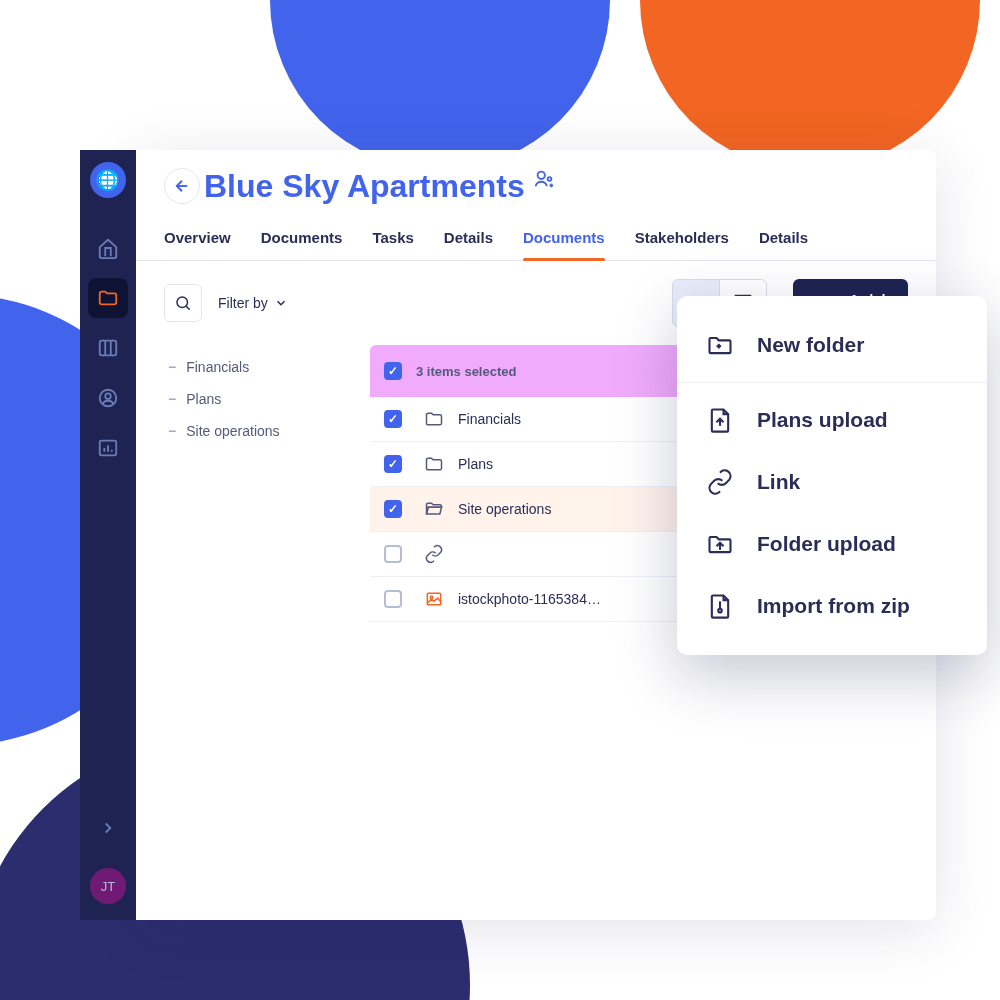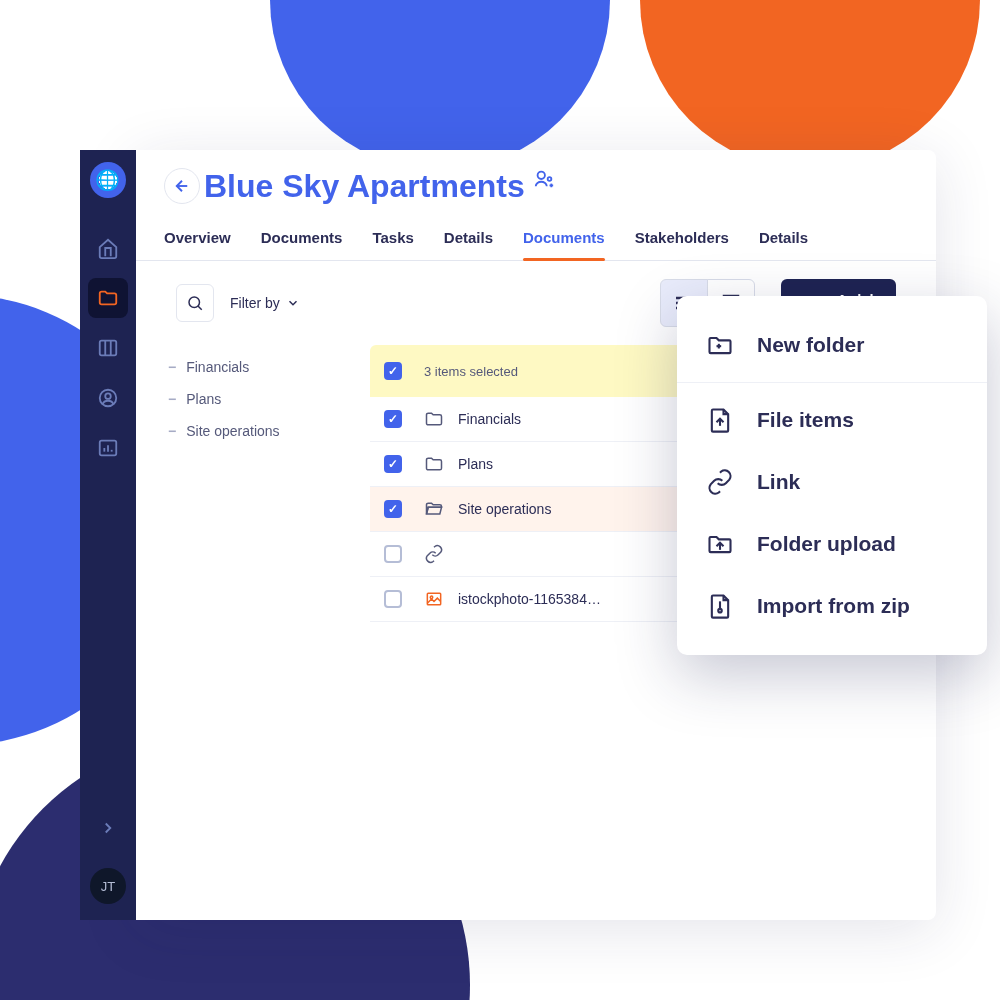--- a/index.html
+++ b/index.html
@@ -13,55 +13,55 @@
 .shape-purple-bottom { width: 500px; height: 500px; background: #2C2D6F; border-radius: 50%; top: 735px; left: -30px; }
 
 
 .sidebar { position: absolute; top: 150px; left: 80px; width: 56px; height: 770px; background: #1E2352; border-radius: 0; z-index: 5; display: flex; flex-direction: column; align-items: center; padding-top: 12px; }
 .sidebar-logo { width: 36px; height: 36px; border-radius: 50%; background: radial-gradient(circle, #fff 35%, #4263EB 36%); margin-bottom: 30px; position: relative; display:flex; align-items:center; justify-content:center; font-size:20px;}
 .sidebar-item { width: 40px; height: 40px; display: flex; align-items: center; justify-content: center; margin-bottom: 10px; border-radius: 8px; cursor: pointer; color: #6B7CB8; }
 .sidebar-item.active { background: #0F1333; color: #F26522; }
 .sidebar-item svg { width: 22px; height: 22px; }
 .sidebar-spacer { flex: 1; }
 .sidebar-expand { color: #6B7CB8; width: 40px; height: 40px; display:flex; align-items:center; justify-content:center; cursor:pointer; margin-bottom: 20px;}
-.sidebar-avatar { width: 36px; height: 36px; border-radius: 50%; background: #0f172a; color: #B5BDD6; display: flex; align-items: center; justify-content: center; font-size: 13px; font-weight: 500; margin-bottom: 16px; }
+.sidebar-avatar { width: 36px; height: 36px; border-radius: 50%; background: #701a75; color: #B5BDD6; display: flex; align-items: center; justify-content: center; font-size: 13px; font-weight: 500; margin-bottom: 16px; }
 
 
 .main-panel { position: absolute; top: 150px; left: 136px; width: 800px; height: 770px; background: #fff; z-index: 4; box-shadow: 0 10px 60px rgba(30,35,82,0.12); border-radius: 0 8px 8px 0; }
 .header { padding: 18px 28px 0 28px; }
 .header-row { display: flex; align-items: flex-start; gap: 4px; }
 .back-btn { width: 36px; height: 36px; border: 1px solid #E3E6EF; border-radius: 50%; display: flex; align-items: center; justify-content: center; color: #4263EB; cursor: pointer; }
 .page-title { font-size: 32px; font-weight: 700; color: #4263EB; }
 .share-icon-btn { color: #4263EB; cursor: pointer; display:flex; margin-left: 4px;}
 
 .tabs { display: flex; gap: 30px; margin-top: 24px; border-bottom: 1px solid #E3E6EF; padding: 0 28px; }
 .tab { padding: 0 0 14px 0; color: #2C2D56; font-size: 15px; font-weight: 600; cursor: pointer; position: relative; }
 .tab.active { color: #4263EB; }
 .tab.active::after { content: ''; position: absolute; bottom: -1px; left: 0; right: 0; height: 3px; background: #F26522; border-radius: 2px; }
 
-.toolbar { display: flex; align-items: center; padding: 18px 40px; gap: 12px; }
+.toolbar { display: flex; align-items: center; padding: 18px 28px; gap: 12px; }
 .search-btn { width: 38px; height: 38px; border: 1px solid #E3E6EF; border-radius: 6px; display: flex; align-items: center; justify-content: center; color: #2C2D56; cursor: pointer; }
 .filter-btn { display: flex; align-items: center; gap: 6px; color: #2C2D56; font-size: 14px; font-weight: 500; cursor: pointer; padding: 8px 4px; }
 .toolbar-spacer { flex: 1; }
 .view-toggle { display: flex; gap: 0; }
 .view-btn { width: 48px; height: 48px; border: 1px solid #D8DCE8; display: flex; align-items: center; justify-content: center; cursor: pointer; }
 .view-btn.active { background: #E9ECFB; }
 .view-btn:first-child { border-radius: 6px 0 0 6px; }
 .view-btn:last-child { border-radius: 0 6px 6px 0; margin-left: -1px; }
 .add-btn { background: #1E2352; color: #fff; height: 48px; padding: 0 22px; border-radius: 6px; display: flex; align-items: center; gap: 10px; font-size: 22px; font-weight: 500; cursor: pointer; margin-left: 14px; border:none;}
 .add-btn svg { width: 22px; height: 22px; }
 
 
 .content { display: flex; padding: 0 0 0 28px; }
 .tree { width: 200px; padding-top: 6px; }
 .tree-item { display: flex; align-items: center; gap: 10px; padding: 8px 4px; color: #55597A; font-size: 14px; cursor: pointer; }
 .tree-toggle { color: #A6ABC5; font-weight: bold; }
 
 .file-panel { flex: 1; margin-left: 6px;}
-.selection-bar { background: #fef9c3; display: flex; align-items: center; padding: 10px 14px; gap: 22px; font-size: 13px; color: #55597A; border-radius: 6px 6px 0 0; }
+.selection-bar { background: #f0abfc; display: flex; align-items: center; padding: 10px 14px; gap: 14px; font-size: 13px; color: #55597A; border-radius: 6px 6px 0 0; font-weight: bold; }
 .chk { width: 18px; height: 18px; border: 2px solid #B5BDD6; border-radius: 4px; cursor: pointer; flex-shrink: 0; display: flex; align-items: center; justify-content: center; }
 .chk.checked { background: #4263EB; border-color: #4263EB; }
 .chk.checked::after { content: '✓'; color: #fff; font-size: 12px; font-weight: bold; }
 .chk.half { background: #4263EB; border-color: #4263EB; }
 .chk.half::after { content: '✓'; color: #fff; font-size: 12px; font-weight: bold; }
 .sel-spacer { flex: 1; }
 .sel-action { display: flex; flex-direction: column; align-items: center; gap: 2px; color: #55597A; font-size: 11px; cursor: pointer; padding: 0 8px; }
 .sel-action svg { width: 18px; height: 18px; }
 
 .file-row { display: flex; align-items: center; padding: 12px 14px; gap: 14px; border-bottom: 1px solid #EEF0F6; font-size: 14px; color: #2C2D56; cursor: pointer; }
@@ -303,21 +303,21 @@
   </div>
   <div class="dropdown-item">
     <span class="dropdown-icon">
         <svg viewBox="0 0 24 24" fill="none" stroke="currentColor" stroke-width="1.8">
           <path d="M6 3h9l4 4v14a1 1 0 01-1 1H6a1 1 0 01-1-1V4a1 1 0 011-1z"></path>
           <path d="M15 3v4h4"></path>
           <line x1="12" y1="17" x2="12" y2="11"></line>
           <polyline points="9 14 12 11 15 14"></polyline>
         </svg>
       </span>
-    <span>File items</span>
+    <span>Plans upload</span>
   </div>
   <div class="dropdown-item">
     <span class="dropdown-icon">
         <svg viewBox="0 0 24 24" fill="none" stroke="currentColor" stroke-width="1.8">
           <path d="M10 13a5 5 0 007 0l3-3a5 5 0 00-7-7l-1 1"></path>
           <path d="M14 11a5 5 0 00-7 0l-3 3a5 5 0 007 7l1-1"></path>
         </svg>
       </span>
     <span>Link</span>
   </div>

